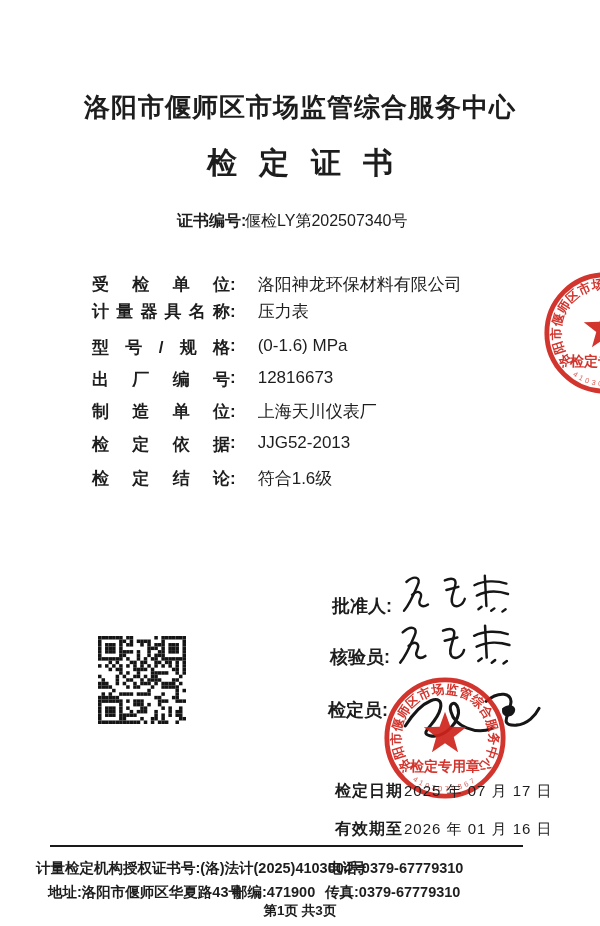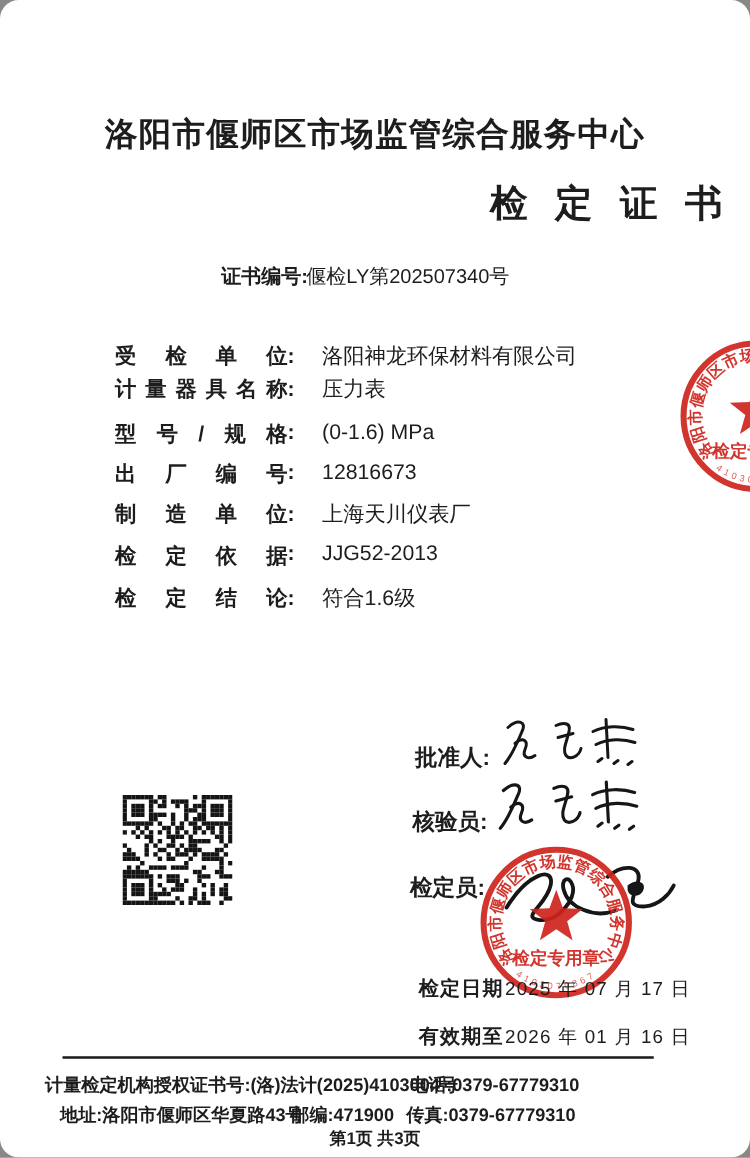--- a/index.html
+++ b/index.html
@@ -1,26 +1,25 @@
 <!DOCTYPE html>
 <html><head>
 <meta charset="utf-8">
 <style>
   html,body{margin:0;padding:0;background:#888;}
   .page{
     position:relative;width:600px;height:926px;margin:0 auto;
     background:#ffffff;overflow:hidden;
     font-family:"Liberation Sans", sans-serif;
     color:#1d1d1d;
-    border-radius:15px;
   }
   .abs{position:absolute;}
   
   .org-title{left:0;top:90px;width:600px;text-align:center;font-size:26px;font-weight:700;letter-spacing:1px;}
-  .doc-title{left:0;top:143px;width:600px;text-align:right;font-size:30px;font-weight:700;letter-spacing:22px;text-indent:22px;}
+  .doc-title{left:0;top:143px;width:600px;text-align:center;font-size:30px;font-weight:700;letter-spacing:22px;text-indent:22px;}
   
   .certno-label{left:177px;top:211px;font-size:16px;font-weight:700;}
   .certno-value{left:245px;top:211px;font-size:16px;}
   
   .frow{position:absolute;left:92px;white-space:nowrap;}
   .flabel{display:inline-block;width:138px;font-size:17px;font-weight:700;
           text-align:justify;text-align-last:justify;text-justify:inter-character;vertical-align:top;}
   .fcolon{font-size:17px;font-weight:700;}
   .fvalue{font-size:17px;margin-left:22px;}
   

